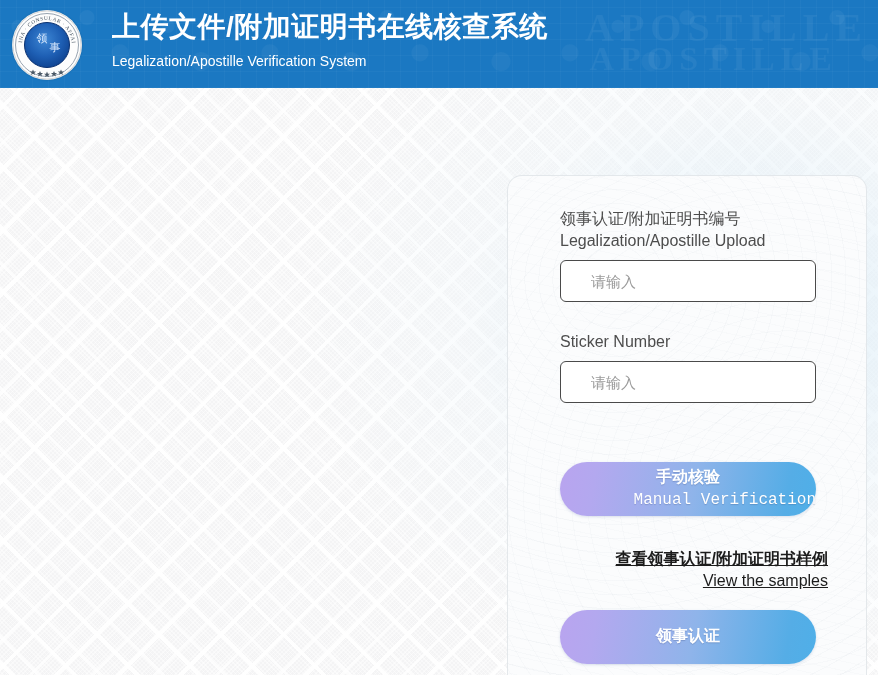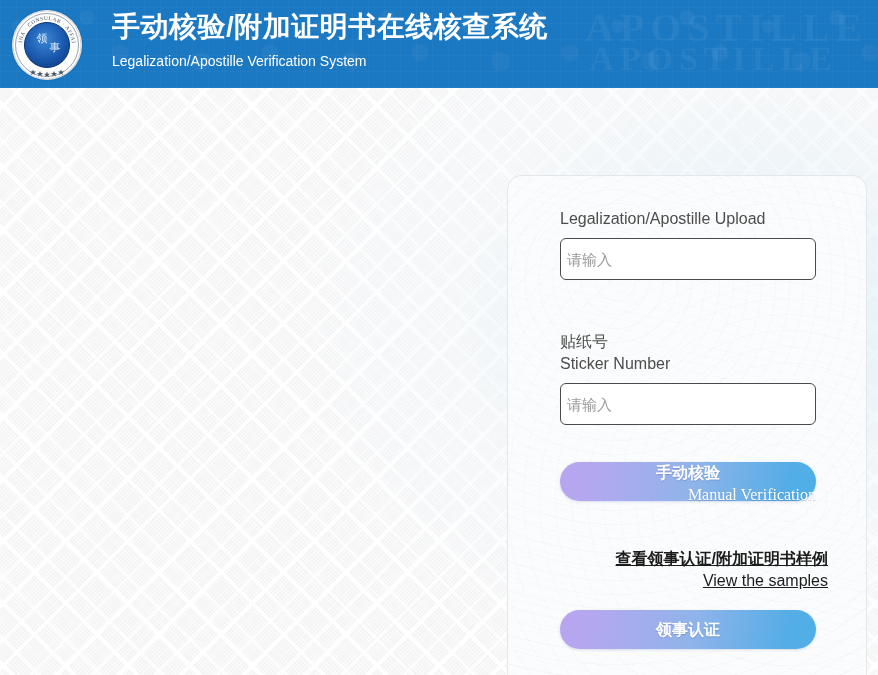--- a/index.html
+++ b/index.html
@@ -153,40 +153,40 @@
 
   .text-input {
     display: block;
     box-sizing: border-box;
     margin-top: 8px;
     width: 256px;
     height: 42px;
     border: 1px solid #4a4a4a;
     border-radius: 6px;
     background: #ffffff;
-    padding: 0 6px;
+    padding: 0 30px;
     font-size: 15px;
     color: #333;
     font-family: "Liberation Sans", "DejaVu Sans", sans-serif;
     outline: none;
   }
   .text-input::placeholder { color: #9a9a9a; }
 
   .pill-button {
     position: absolute;
     left: 52px;
     width: 256px;
-    height: 39px;
+    height: 54px;
     border: none;
     border-radius: 27px;
     background: linear-gradient(100deg, #b9a4ef 0%, #b3a8ef 14%, #8fb4ea 52%, #55ade6 88%, #4fafe8 100%);
     color: #ffffff;
     cursor: pointer;
     padding: 0;
-    font-family: Liberation Serif, serif;
+    font-family: Liberation Mono, monospace;
     box-shadow: 0 1px 3px rgba(90,120,170,0.22);
   }
   .pill-button .b-cn {
     display: block;
     font-size: 16px;
     font-weight: bold;
     line-height: 22px;
     text-shadow: 0 1px 1px rgba(60,80,130,0.28);
   }
   .pill-button .b-en {
@@ -259,34 +259,34 @@
           <polygon points="21,59.5 21.9,61.6 24.1,61.6 22.3,62.9 23,65 21,63.8 19,65 19.7,62.9 17.9,61.6 20.1,61.6"></polygon>
           <polygon points="28,61 28.9,63.1 31.1,63.1 29.3,64.4 30,66.5 28,65.3 26,66.5 26.7,64.4 24.9,63.1 27.1,63.1"></polygon>
           <polygon points="35,61.6 35.9,63.7 38.1,63.7 36.3,65 37,67.1 35,65.9 33,67.1 33.7,65 31.9,63.7 34.1,63.7"></polygon>
           <polygon points="42,61 42.9,63.1 45.1,63.1 43.3,64.4 44,66.5 42,65.3 40,66.5 40.7,64.4 38.9,63.1 41.1,63.1"></polygon>
           <polygon points="49,59.5 49.9,61.6 52.1,61.6 50.3,62.9 51,65 49,63.8 47,65 47.7,62.9 45.9,61.6 48.1,61.6"></polygon>
         </g>
       </svg>
     </div>
 
     <div class="header-titles">
-      <div class="title-cn">手动核验/附加证明书在线核查系统</div>
+      <div class="title-cn">上传文件/附加证明书在线核查系统</div>
       <div class="title-en">Legalization/Apostille Verification System</div>
     </div>
   </div>
 
   <div class="card">
 
     <div class="field-group" style="top:32px;">
+      <div class="field-label-cn">领事认证/附加证明书编号</div>
       <div class="field-label-en">Legalization/Apostille Upload</div>
       <input class="text-input" type="text" placeholder="请输入" style="">
     </div>
 
     <div class="field-group" style="top:155px;">
-      <div class="field-label-cn">贴纸号</div>
       <div class="field-label-en">Sticker Number</div>
       <input class="text-input" type="text" placeholder="请输入" style="">
     </div>
 
     <button class="pill-button" style="top:286px;">
       <span class="b-cn">手动核验</span>
       <span class="b-en">Manual Verification</span>
     </button>
 
     <a class="samples-link" style="top:372px;" href="#">

